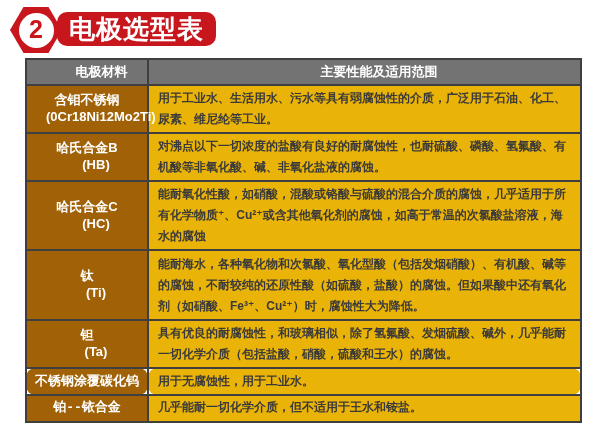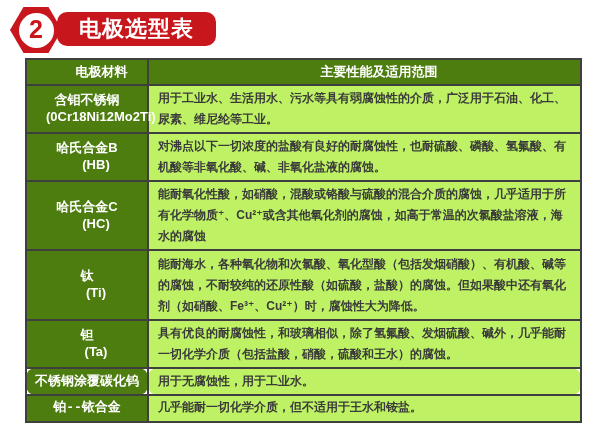--- a/index.html
+++ b/index.html
@@ -31,47 +31,47 @@
     transform: translateY(-1px);
   }
   .title-banner {
     position: absolute; top: 12px; left: 57px;
     width: 159px; height: 34px;
     background: #c8161d; border-radius: 10px;
     display: flex; align-items: center; justify-content: center;
     z-index: 1;
   }
   .title-banner span {
-    color: #ffffff; font-size: 22px; font-weight: bold; letter-spacing: 1px;
+    color: #ffffff; font-size: 26px; font-weight: bold; letter-spacing: 1px;
   }
 
   
   .tbl-wrap { position: absolute; top: 58px; left: 25px; width: 557px; }
   table.etable {
     width: 100%; border-collapse: collapse; table-layout: fixed;
   }
   table.etable col.c1 { width: 122px; }
   table.etable th, table.etable td {
     border: 2px solid #3f3f3f;
     vertical-align: middle;
   }
   table.etable th {
-    background: #4d7c0f; color: #ffffff;
+    background: #737373; color: #ffffff;
     font-size: 13px; font-weight: bold;
     height: 26px; text-align: center; padding-left: 29px;
   }
   td.mat {
-    background: #4d7c0f; color: #ffffff;
+    background: #a16207; color: #ffffff;
     font-size: 13px; font-weight: bold;
     text-align: center; line-height: 1.3;
     padding: 2px 1px;
   }
   td.mat .code { display: block; padding-left: 18px; }
   td.desc {
-    background: #bef264; color: #3a3a3a;
+    background: #eab308; color: #3a3a3a;
     font-size: 12px; font-weight: bold;
     line-height: 21px;
     padding: 2px 8px 2px 9px;
     text-align: left;
   }
   tbody tr:nth-child(1) td { height: 46px; }
   tbody tr:nth-child(2) td { height: 44px; }
   tbody tr:nth-child(3) td { height: 68px; }
   tbody tr:nth-child(4) td { height: 70px; }
   tbody tr:nth-child(5) td { height: 44px; }

